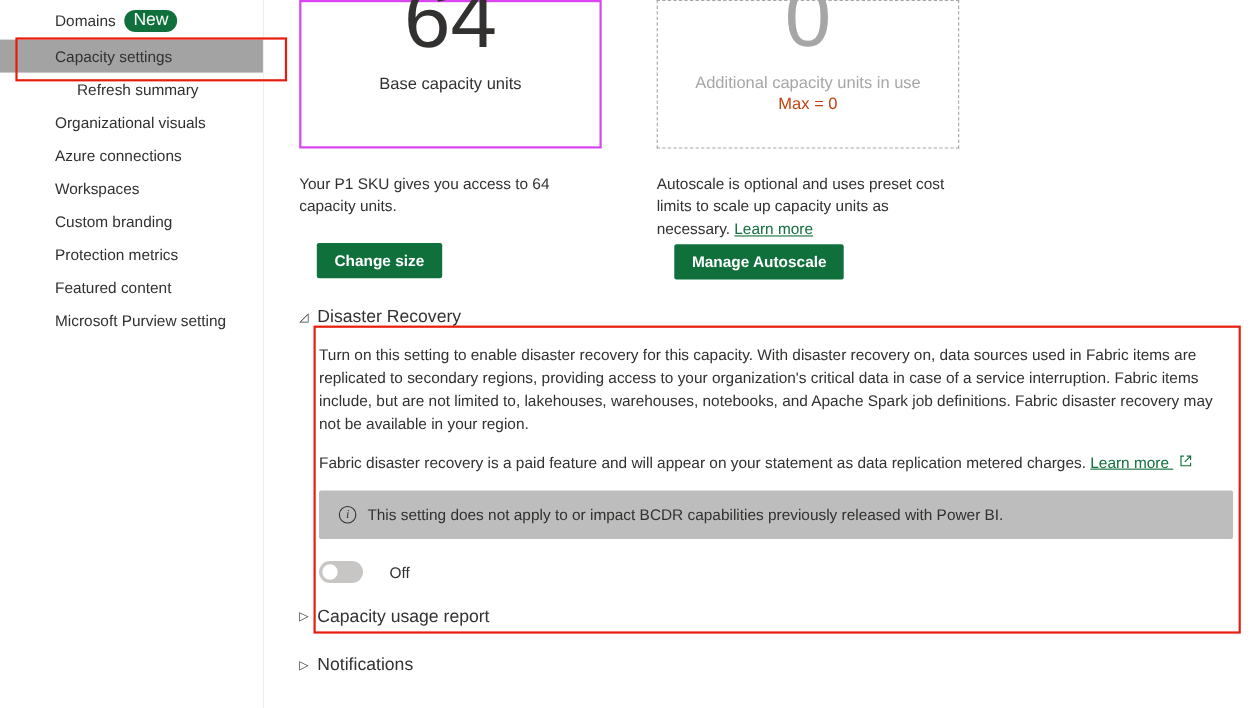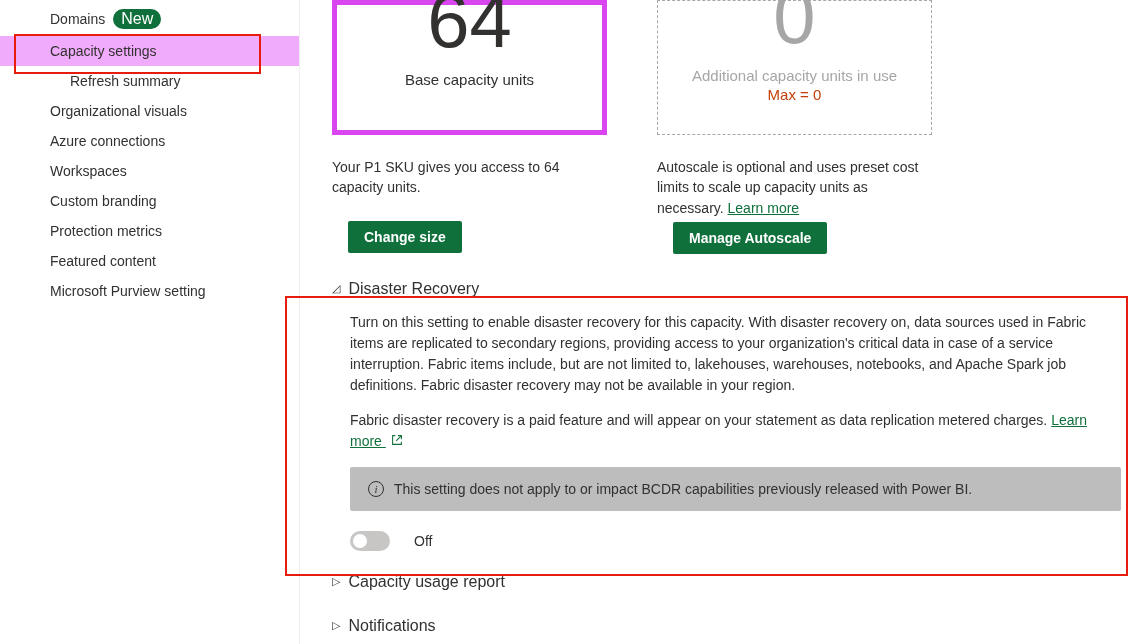--- a/index.html
+++ b/index.html
@@ -8,56 +8,56 @@
     color: #323130;
     font-size: 14px;
     background: #fff;
     width: 1143px;
     height: 644px;
     overflow: hidden;
     position: relative;
   }
   .layout { display: flex; height: 100%; }
   .sidebar {
-    width: 300px;
+    width: 240px;
     padding-top: 2px;
     border-right: 1px solid #eee;
     flex-shrink: 0;
   }
   .sidebar-item {
     padding: 7px 0 7px 50px;
     font-size: 14px;
     cursor: pointer;
     display: flex;
     align-items: center;
     gap: 8px;
   }
   .sidebar-subitem { padding-left: 70px; }
-  .sidebar-item.selected { background: #f0abfc; }
+  .sidebar-item.selected { background: #a3a3a3; }
   .badge-new {
     background: #0f703b;
     color: #fff;
     font-size: 16px;
     padding: 1px 8px;
     border-radius: 10px;
   }
   .highlight-box {
     position: absolute;
     border: 2px solid #e81c0c;
     pointer-events: none;
   }
   .main {
     flex: 1;
     padding: 0 22px 20px 32px;
     overflow-y: hidden;
   }
   .cards-row { display: flex; gap: 50px; margin-bottom: 22px; }
   .card-col { width: 275px; }
   .card-box {
-    border: 5px solid #d946ef;
+    border: 2px solid #d946ef;
     height: 135px;
     display: flex;
     flex-direction: column;
     align-items: center;
     justify-content: flex-start;
   }
   .card-box.dashed { border: 1px dashed #a6a6a6; }
   .card-big {
     font-size: 76px;
     font-weight: 400;

